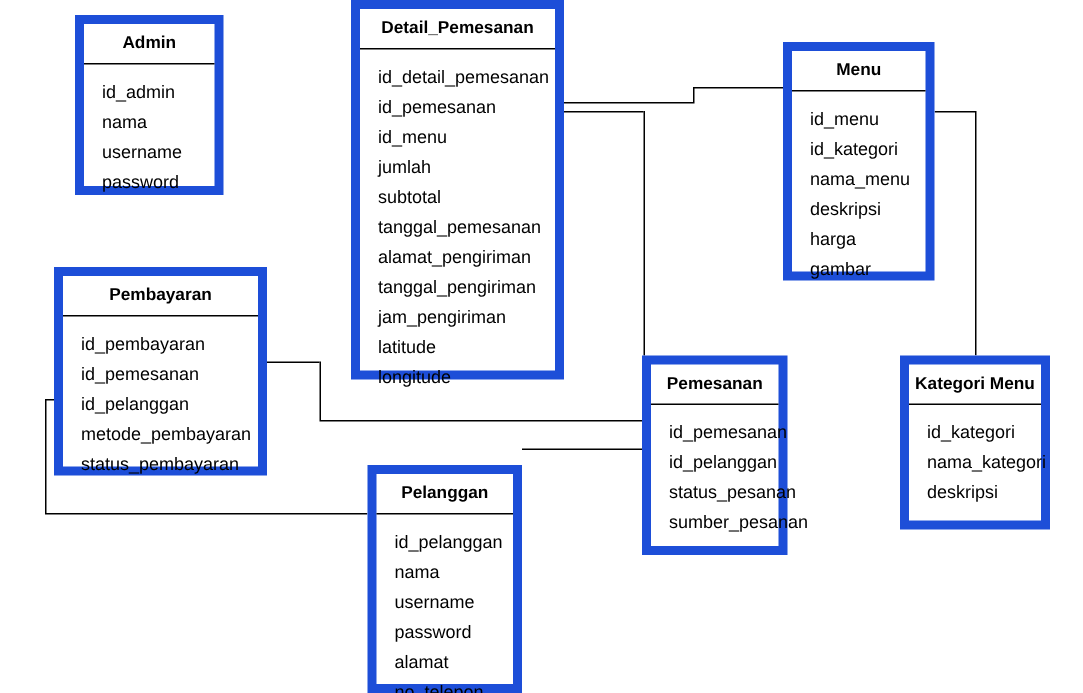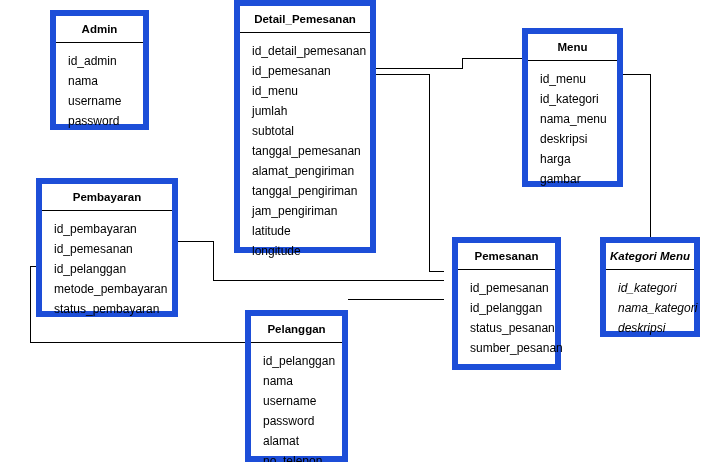--- a/index.html
+++ b/index.html
@@ -122,31 +122,31 @@
     <div class="entity-header">Pembayaran</div>
     <div class="entity-body">
       <div class="attr">id_pembayaran</div>
       <div class="attr">id_pemesanan</div>
       <div class="attr">id_pelanggan</div>
       <div class="attr">metode_pembayaran</div>
       <div class="attr">status_pembayaran</div>
     </div>
   </div>
 
-  <div class="entity" style="left:452px; top:237px; width:109px; height:133px;">
+  <div class="entity" style="left:428px; top:237px; width:97px; height:133px;">
     <div class="entity-header">Pemesanan</div>
     <div class="entity-body">
       <div class="attr">id_pemesanan</div>
       <div class="attr">id_pelanggan</div>
       <div class="attr">status_pesanan</div>
       <div class="attr">sumber_pesanan</div>
     </div>
   </div>
 
-  <div class="entity" style="left:600px; top:237px; width:100px; height:100px;font-style:italic;">
+  <div class="entity" style="left:600px; top:237px; width:100px; height:116px;">
     <div class="entity-header">Kategori Menu</div>
     <div class="entity-body">
       <div class="attr">id_kategori</div>
       <div class="attr">nama_kategori</div>
       <div class="attr">deskripsi</div>
     </div>
   </div>
 
   <div class="entity" style="left:245px; top:310px; width:103px; height:152px;">
     <div class="entity-header">Pelanggan</div>

